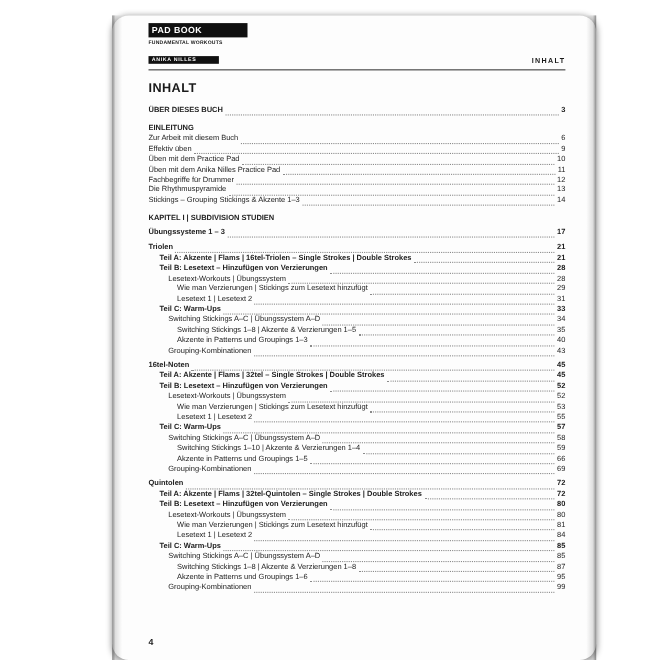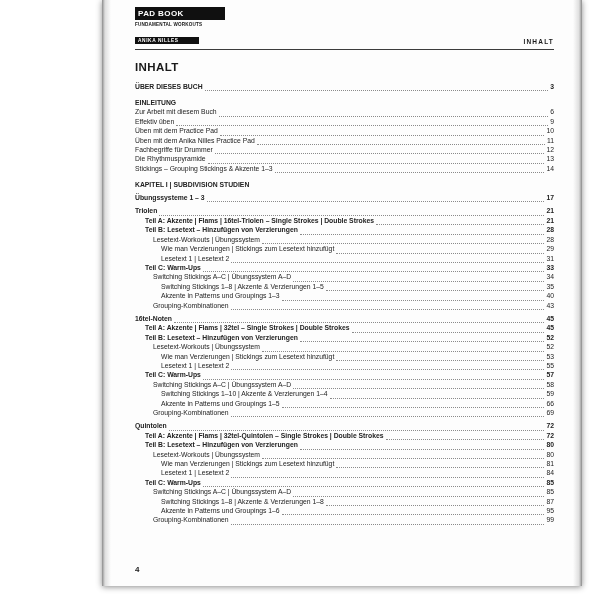--- a/index.html
+++ b/index.html
@@ -8,24 +8,25 @@
     width: 600px; height: 600px;
     background: #ffffff;
     font-family: "Liberation Sans", "DejaVu Sans", sans-serif;
     color: #1a1a1a;
     position: relative;
     overflow: hidden;
   }
 
   .page {
     position: absolute;
-    left: 102px; top: 0;
-    width: 480px; height: 586px;
+    left: 102px; top: 14px;
+    width: 440px; height: 586px;
     background: #fdfdfd;
     box-shadow: 0 1px 6px rgba(0,0,0,0.45);
+    border-radius: 15px;
   }
   .edge { position: absolute; top: 0; bottom: 0; width: 9px; pointer-events: none; }
   .edge.left  { left: 0;  background: linear-gradient(to right, rgba(0,0,0,0.45) 0, rgba(0,0,0,0.12) 3px, rgba(0,0,0,0) 9px); }
   .edge.right { right: 0; background: linear-gradient(to left,  rgba(0,0,0,0.45) 0, rgba(0,0,0,0.12) 3px, rgba(0,0,0,0) 9px); }
 
   .content { position: absolute; left: 33px; right: 28px; top: 7px; }
 
   .page-header {
     display: flex; justify-content: space-between; align-items: flex-end;
     border-bottom: 1px solid #3c3c3c; padding-bottom: 3px;

